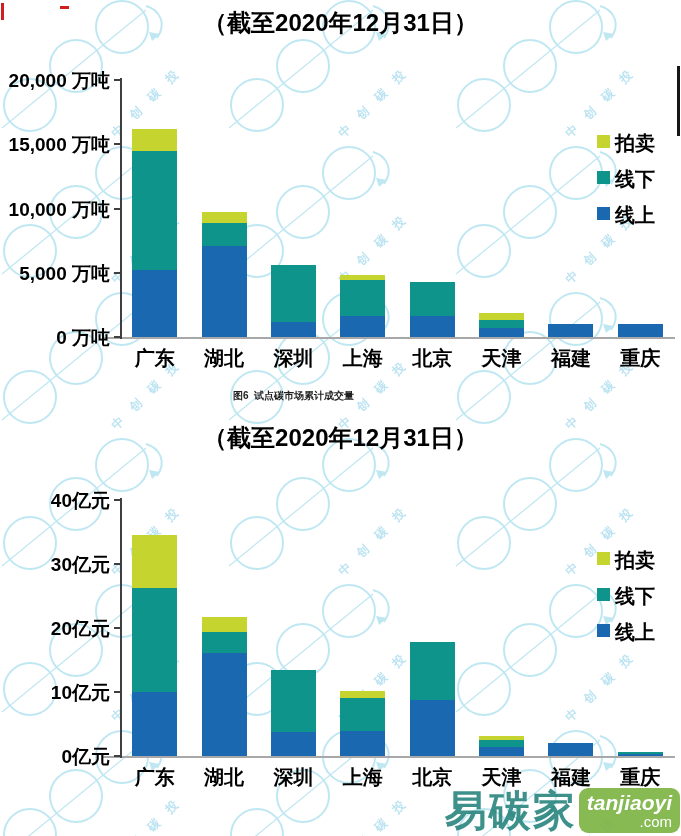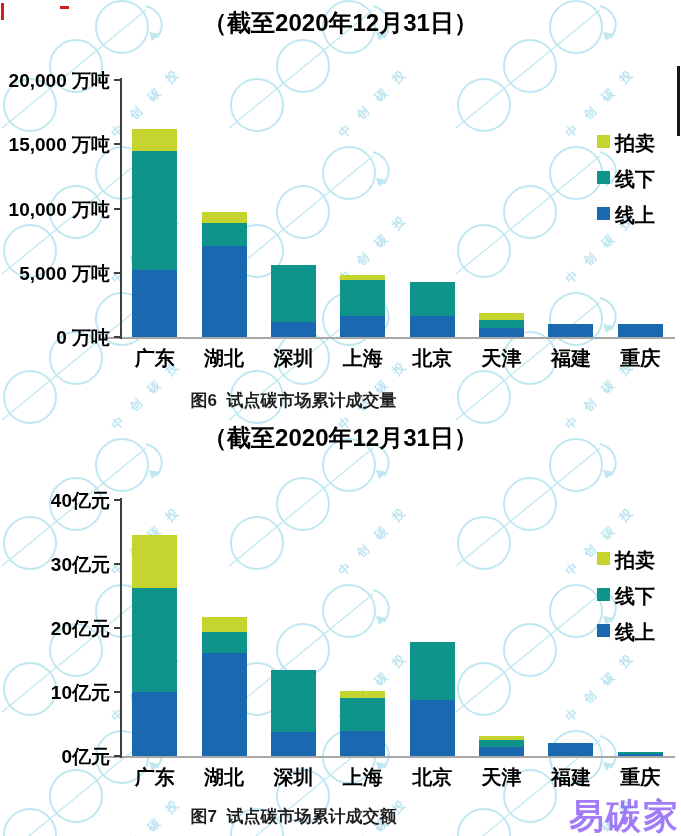--- a/index.html
+++ b/index.html
@@ -3,34 +3,34 @@
 <meta charset="utf-8">
 <style>
   html,body{margin:0;padding:0;background:#fff;}
   .page{position:relative;width:681px;height:836px;background:#fff;overflow:hidden;
         font-family:"Liberation Sans","DejaVu Sans",sans-serif;}
   .watermark{position:absolute;left:0;top:0;z-index:0;}
   .chart-title{position:absolute;left:0;width:681px;text-align:center;font-weight:bold;
         font-size:24px;line-height:33px;color:#000;z-index:2;}
   #title0{top:6px;}
   #title1{top:421px;}
-  .caption{position:absolute;left:0;width:587px;text-align:center;font-size:17px;
+  .caption{position:absolute;left:0;width:587px;text-align:center;font-size:10px;
         font-weight:bold;color:#1f1f1f;z-index:2;white-space:pre;}
   #cap0{top:389px;}
   #cap1{top:805px;}
   .vline{position:absolute;width:2px;background:#3f3f3f;z-index:1;}
   .hline{position:absolute;height:2px;background:#a8a8a8;z-index:1;}
   .tick{position:absolute;height:2px;background:#3f3f3f;z-index:1;}
   .ylab{position:absolute;text-align:right;font-size:19px;font-weight:bold;color:#000;z-index:1;}
   .xlab{position:absolute;text-align:center;font-size:20px;font-weight:bold;color:#000;z-index:1;}
   .seg{position:absolute;z-index:1;}
   .sw{position:absolute;width:13px;height:13px;z-index:1;}
   .legtext{position:absolute;font-size:20px;font-weight:bold;color:#000;z-index:1;}
   .logo{position:absolute;right:1px;bottom:3px;display:flex;align-items:center;z-index:3;}
-  .logo-text{font-size:35px;font-weight:bold;color:#8b5cf6;opacity:.8;letter-spacing:2px;line-height:1;}
+  .logo-text{font-size:42px;font-weight:bold;color:#0f766e;opacity:.8;letter-spacing:2px;line-height:1;}
   .logo-badge{background:#7cb342;opacity:.9;color:#fff;border-radius:9px;padding:3px 8px 4px;
         margin-left:2px;display:flex;flex-direction:column;align-items:flex-end;}
   .badge-top{font-size:21px;font-weight:bold;font-style:italic;line-height:23px;}
   .badge-bottom{font-size:15px;line-height:15px;}
   .artifact-black{position:absolute;background:#161616;z-index:2;}
   .artifact-red{position:absolute;background:#cf1f1f;z-index:2;}
 </style>
 </head>
 <body>
 
@@ -63,24 +63,27 @@
   <div class="artifact-black" style="left:677px;top:66px;width:3px;height:70px;"></div>
 
   <div class="chart-title" id="title0">
     <div>（截至2020年12月31日）</div>
   </div>
   <div class="caption" id="cap0">图6  试点碳市场累计成交量</div>
 
   <div class="chart-title" id="title1">
     <div>（截至2020年12月31日）</div>
   </div>
-  <div class="caption" id="cap1">图7  试点碳市场累计成交额</div>
 
   <div class="logo">
     <span class="logo-text">易碳家</span>
+    <span class="logo-badge">
+      <span class="badge-top">tanjiaoyi</span>
+      <span class="badge-bottom">.com</span>
+    </span>
   </div>
 
 <div class="hline" style="left: 103px; top: 337px; width: 572px;"></div>
     <div class="vline" style="left: 120px; top: 78px; height: 261px;"></div>
     <div class="tick" style="left: 114px; top: 336px; width: 6px;"></div>
     <div class="ylab" style="left: -4px; top: 325px; width: 114px;">0 万吨</div>
     <div class="tick" style="left: 114px; top: 271.75px; width: 6px;"></div>
     <div class="ylab" style="left: -4px; top: 260.75px; width: 114px;">5,000 万吨</div>
     <div class="tick" style="left: 114px; top: 207.5px; width: 6px;"></div>
     <div class="ylab" style="left: -4px; top: 196.5px; width: 114px;">10,000 万吨</div>

